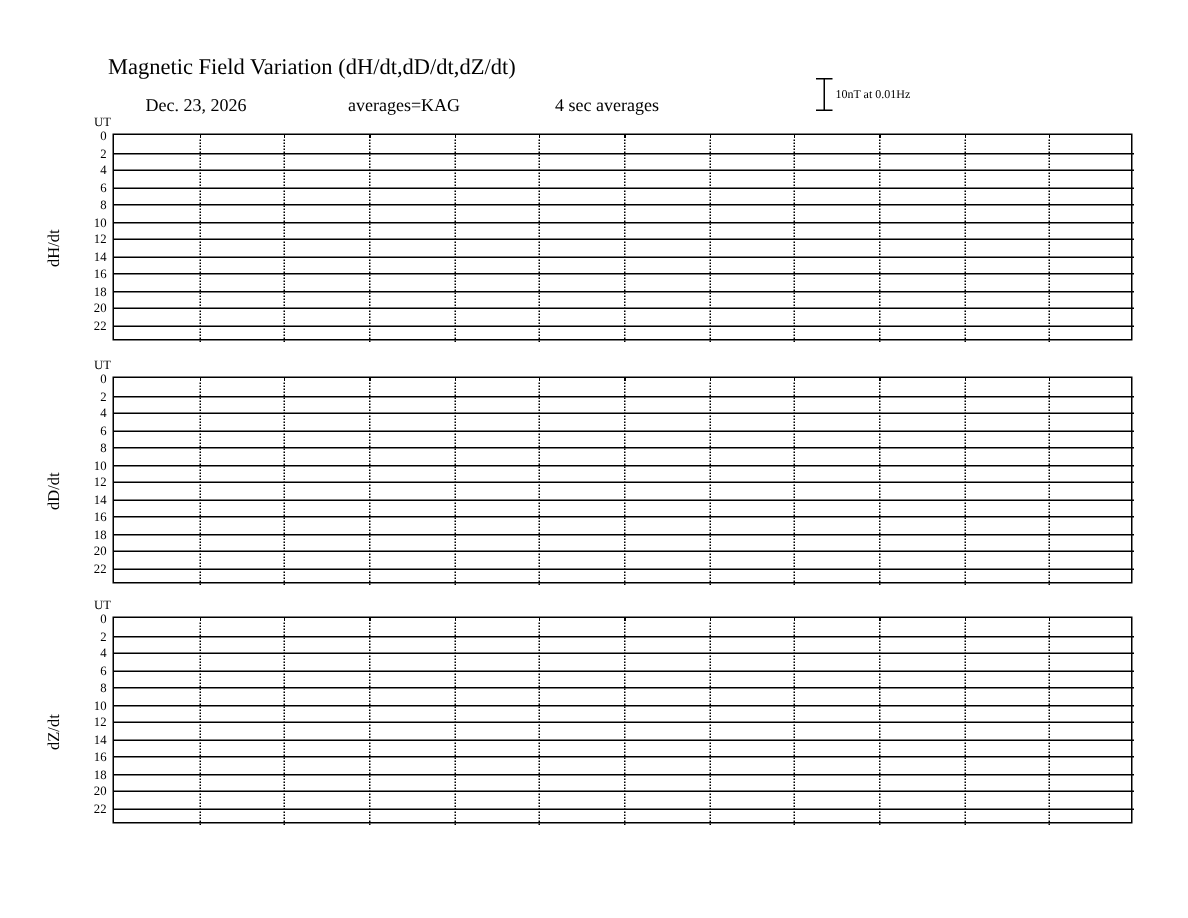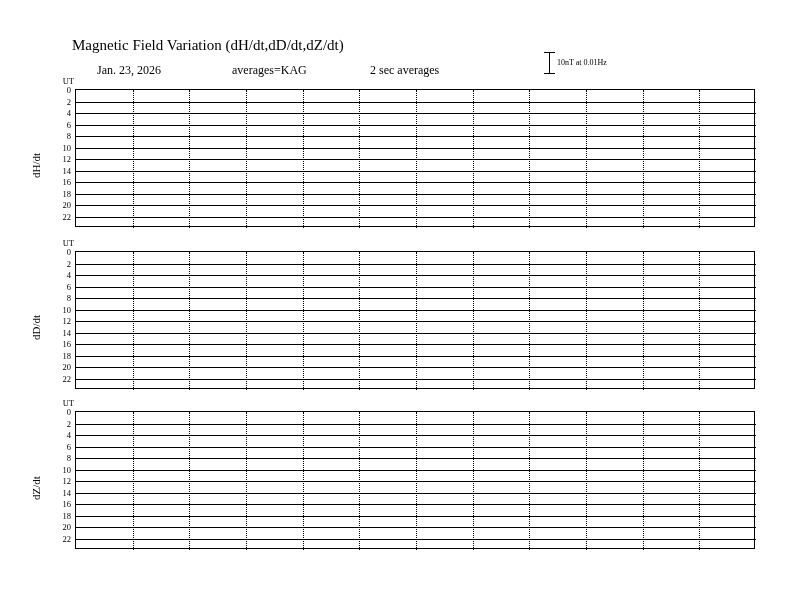--- a/index.html
+++ b/index.html
@@ -126,23 +126,23 @@
     white-space: nowrap;
   }
 </style>
 </head>
 <body>
 
 <div id="page">
 
   <div class="title">Magnetic Field Variation (dH/dt,dD/dt,dZ/dt)</div>
 
-  <div class="subhead sub-date">Jan. 23, 2026</div>
+  <div class="subhead sub-date">Dec. 23, 2026</div>
   <div class="subhead sub-station">averages=KAG</div>
-  <div class="subhead sub-avg">2 sec averages</div>
+  <div class="subhead sub-avg">4 sec averages</div>
 
   <div class="scalebar">
     <div class="cap-top"></div>
     <div class="vline"></div>
     <div class="cap-bot"></div>
   </div>
   <div class="scale-label">10nT at 0.01Hz</div>
 
   <div id="panels">
       <div class="panel p0" style="top: 89px;">

